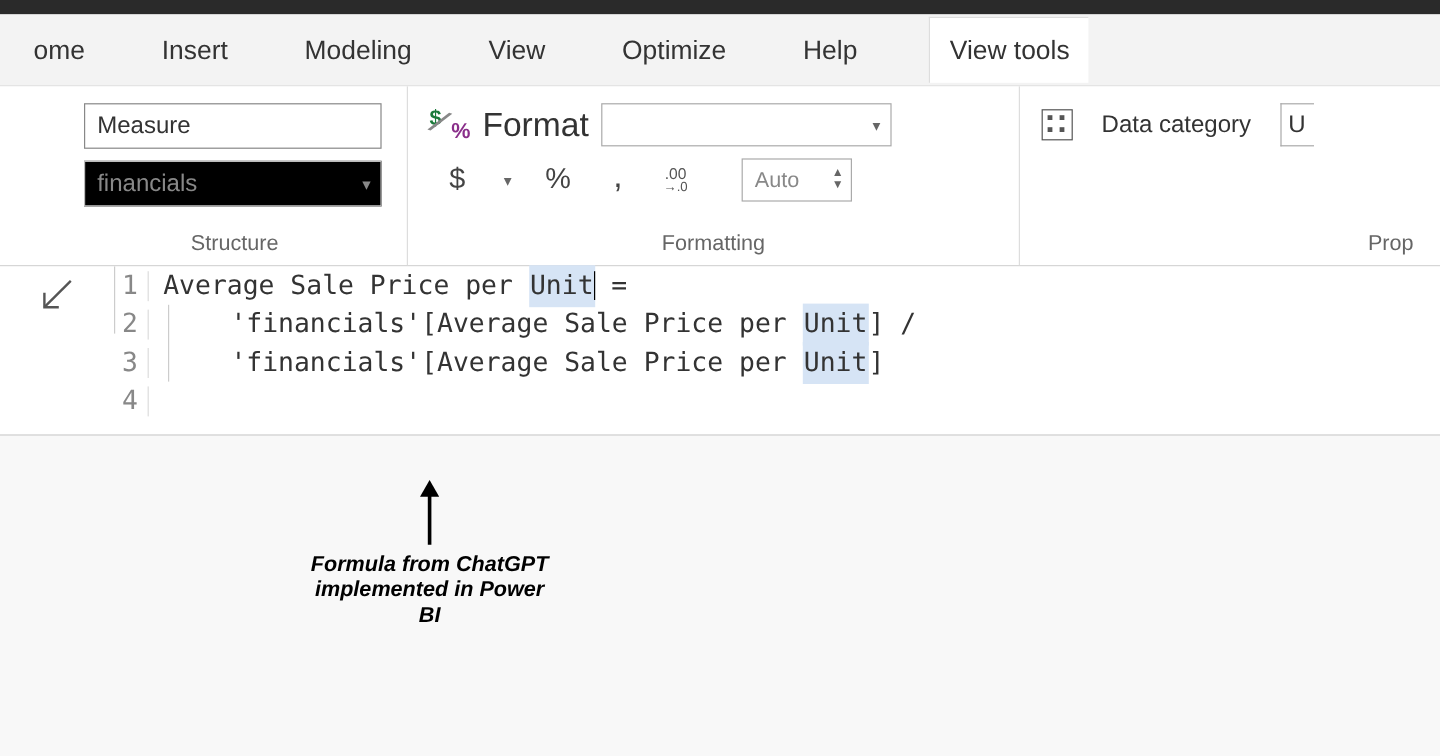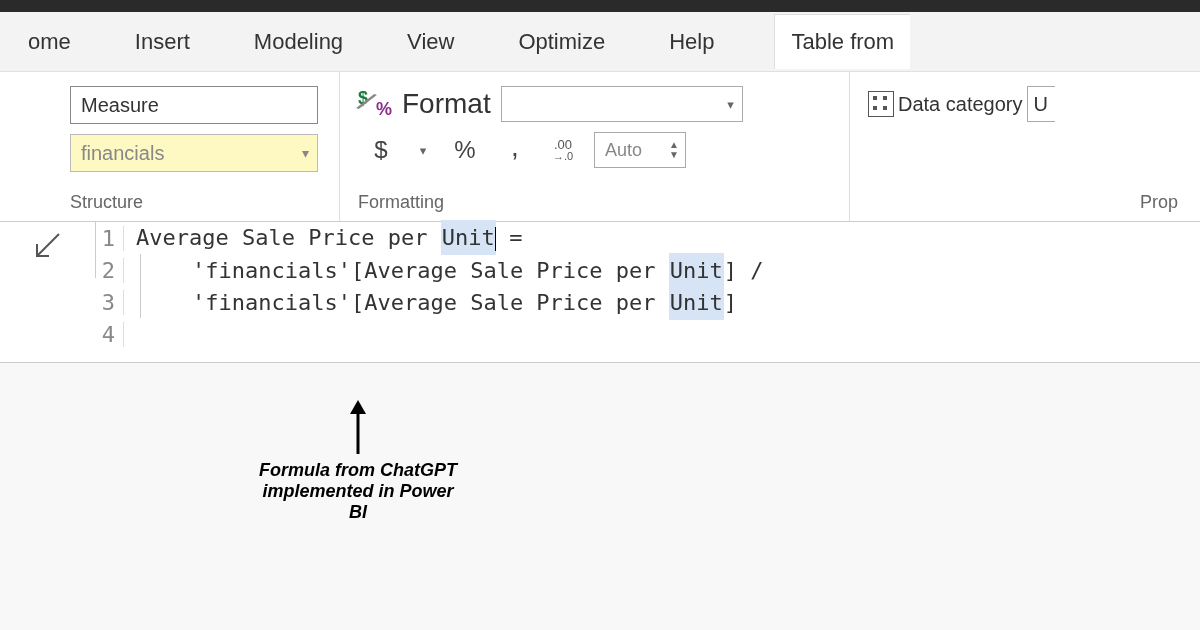--- a/index.html
+++ b/index.html
@@ -74,21 +74,21 @@
     color: #333;
     background: #fff;
   }
   .table-select {
     width: 248px;
     height: 38px;
     border: 1px solid #bbb;
     font-size: 20px;
     padding: 2px 28px 2px 10px;
     color: #888;
-    background: #fef9c3;
+    background: #000000;
     position: relative;
     display: flex;
     align-items: center;
   }
   .table-select .chev {
     position: absolute;
     right: 8px;
     color: #888;
     font-size: 14px;
   }
@@ -130,41 +130,41 @@
   .fmt-btn.comma { font-size: 28px; padding-bottom: 6px; }
   .fmt-btn.dec {
     font-size: 13px; line-height: 1; width: 30px;
     display: flex; flex-direction: column; align-items: center; color: #555;
   }
   .decimal-input {
     width: 92px; height: 36px;
     border: 1px solid #aaa;
     display: flex; align-items: center; justify-content: space-between;
     padding: 0 6px 0 10px;
-    color: #888; font-size: 18px;
+    color: #888; font-size: 18px; margin-left: 24px;
   }
   .decimal-input .spin {
     display: flex; flex-direction: column; font-size: 10px; line-height: 1; color: #666;
   }
   .datacat-icon {
     width: 26px; height: 26px; border: 1.5px solid #555;
     display: inline-flex; align-items: center; justify-content: center;
     font-size: 13px; color: #555; position: relative;
   }
   .datacat-icon::before {
     content: ""; position: absolute; width: 4px; height: 4px; background: #555;
     top: 4px; left: 4px; box-shadow: 10px 0 #555, 0 10px #555, 10px 10px #555;
   }
   .datacat-label { font-size: 20px; color: #333; }
   .datacat-select {
     width: 28px; height: 36px; border: 1px solid #aaa; border-right: none;
     display: flex; align-items: center; padding-left: 6px; color: #333; font-size: 20px;
   }
   .group-label {
-    text-align: left;
+    text-align: center;
     font-size: 18px;
     color: #666;
     padding: 4px 0 2px 0;
   }
   .group-label.right { text-align: right; padding-right: 4px; margin-top: 38px; }
 
   .formula-area {
     display: flex;
     background: #fff;
     border-bottom: 1px solid #ccc;
@@ -247,21 +247,21 @@
 
 <div class="topbar"></div>
 
 <div class="ribbon-tabs">
   <span class="tab partial-left">ome</span>
   <span class="tab">Insert</span>
   <span class="tab">Modeling</span>
   <span class="tab">View</span>
   <span class="tab">Optimize</span>
   <span class="tab">Help</span>
-  <span class="tab active">Table from</span>
+  <span class="tab active">View tools</span>
 </div>
 
 <div class="ribbon-body">
 
   <div class="ribbon-group structure">
     <div class="group-controls">
       <input class="name-input" value="Measure" style="">
       <div class="table-select">
         <span>financials</span>
         <span class="chev">▾</span>
@@ -300,21 +300,21 @@
               <span>▼</span>
             </span>
         </div>
       </div>
     </div>
     <div class="group-label">Formatting</div>
   </div>
 
   <div class="ribbon-group properties">
     <div class="group-controls">
-      <div class="row" style="gap:4px;">
+      <div class="row" style="gap:24px;">
         <span class="datacat-icon"></span>
         <span class="datacat-label">Data category</span>
         <span class="datacat-select">U</span>
       </div>
     </div>
     <div class="group-label right">Prop</div>
   </div>
 
 </div>
 

